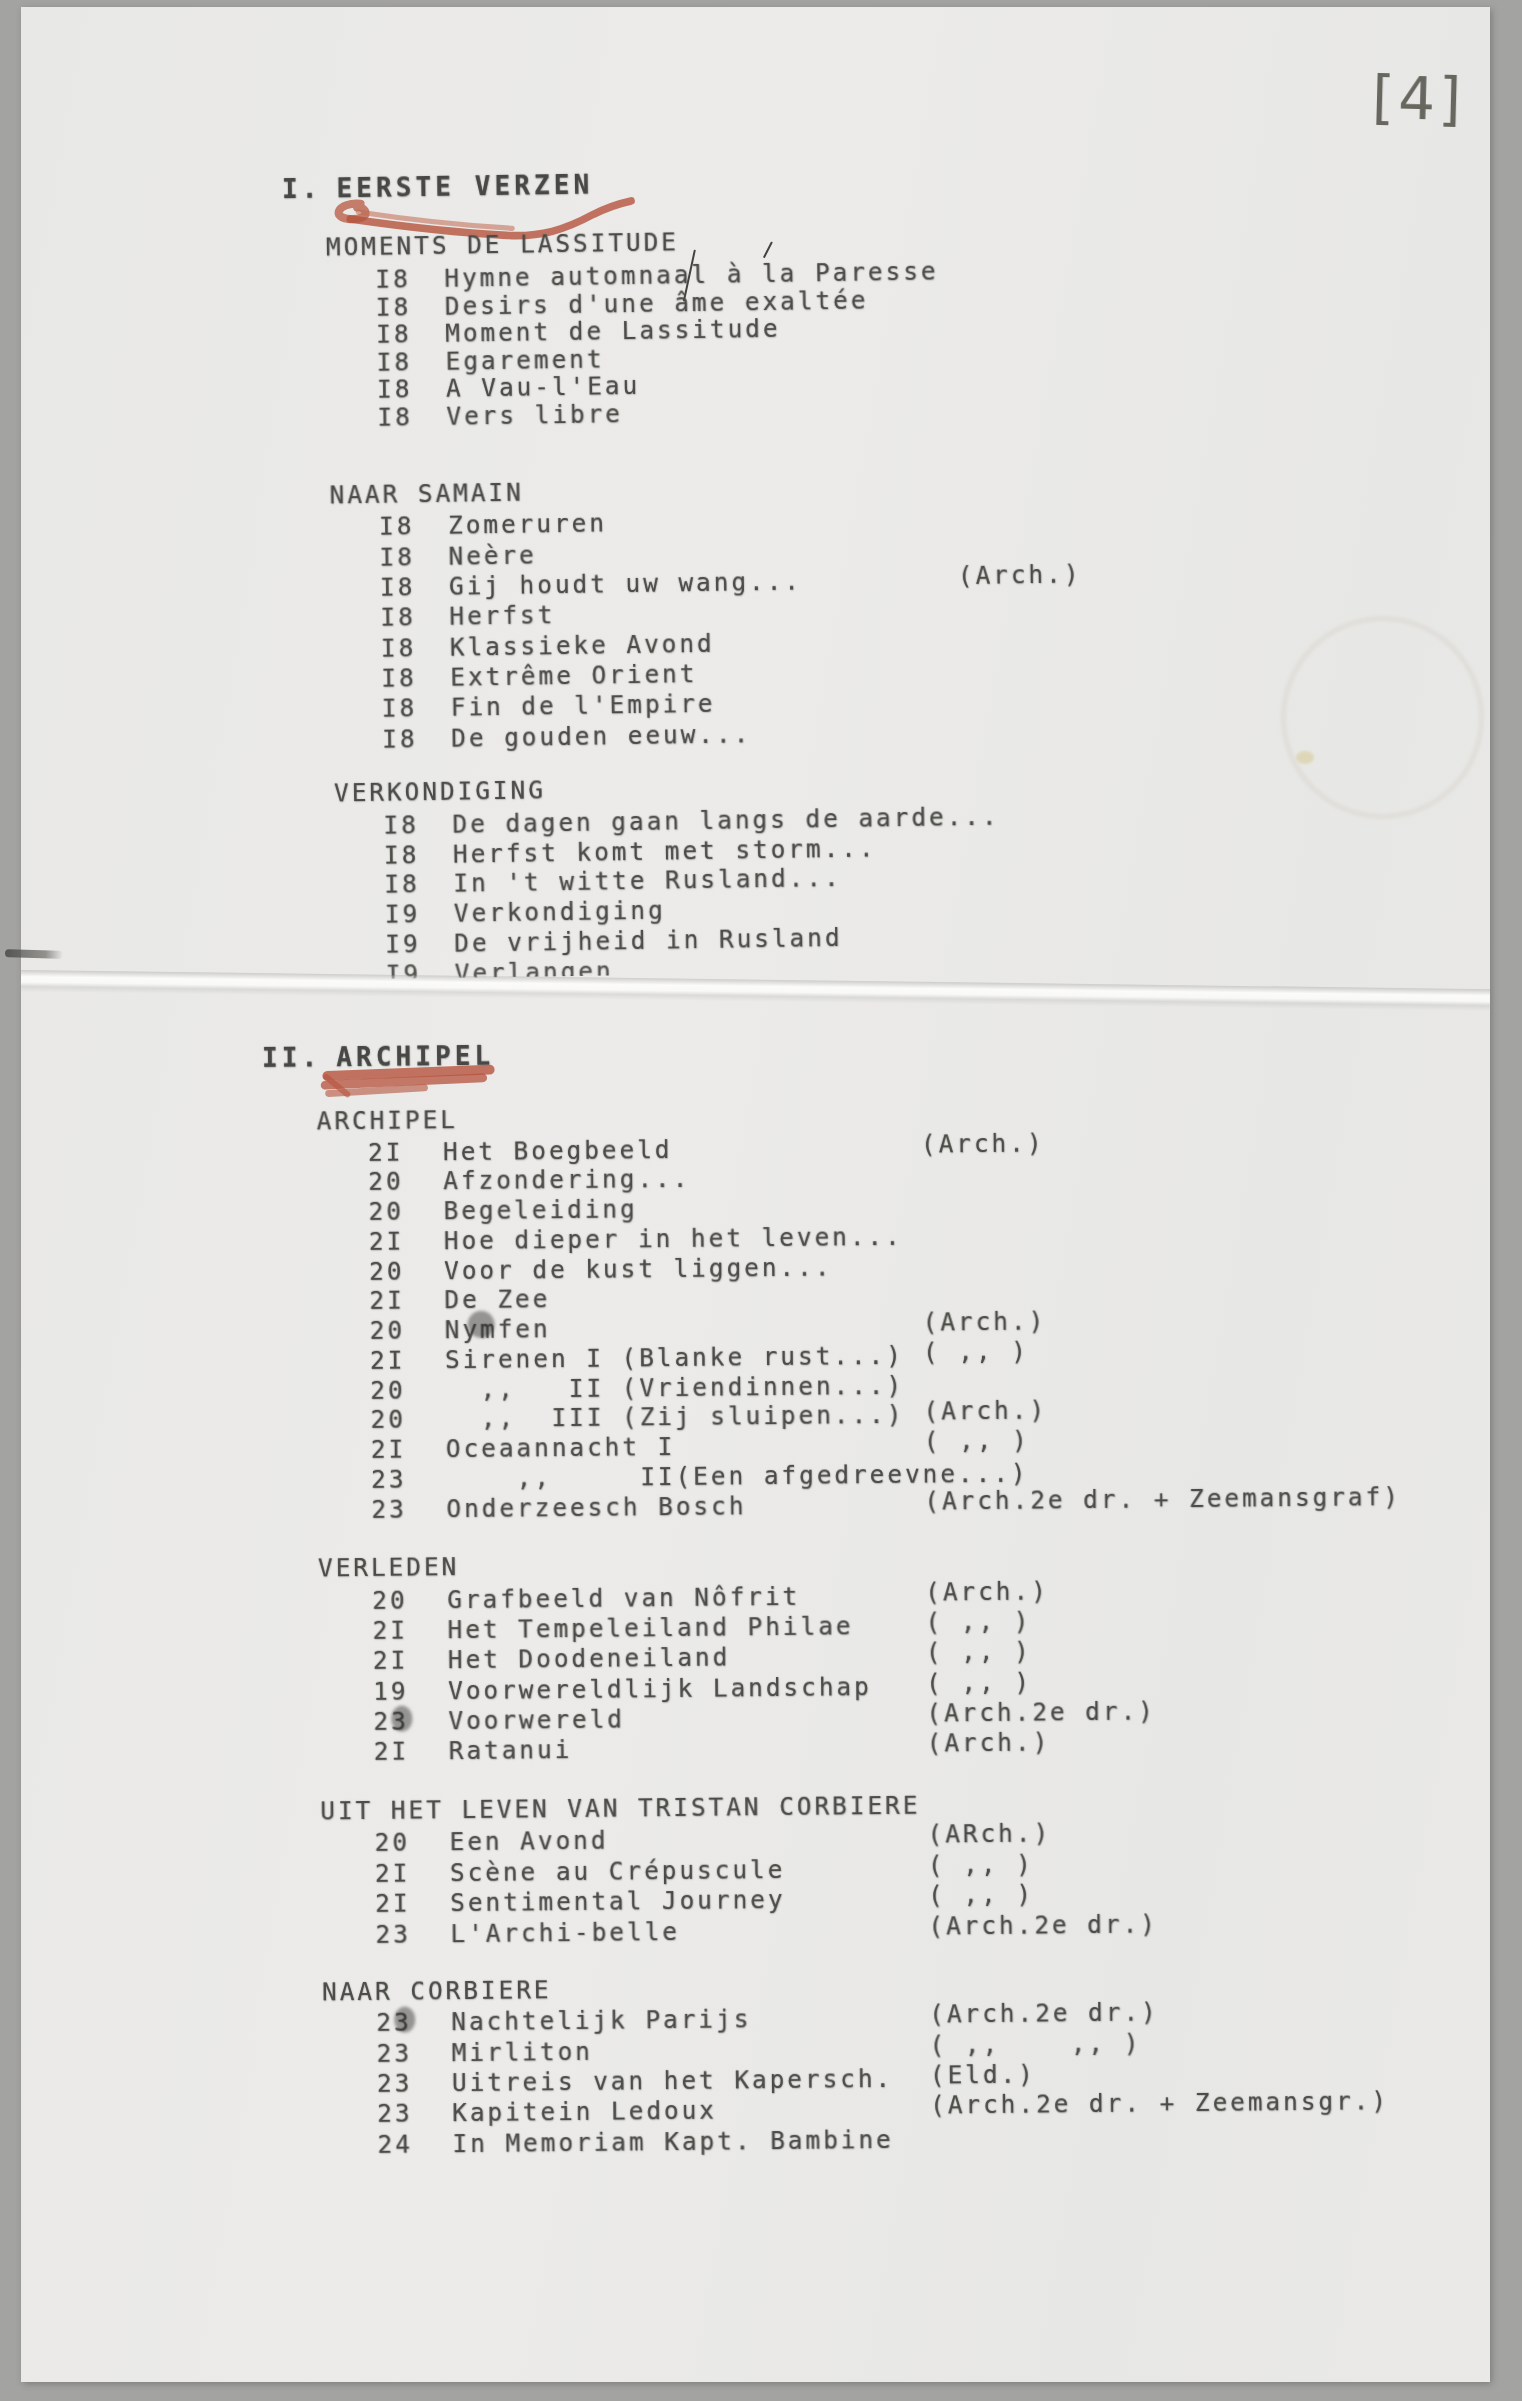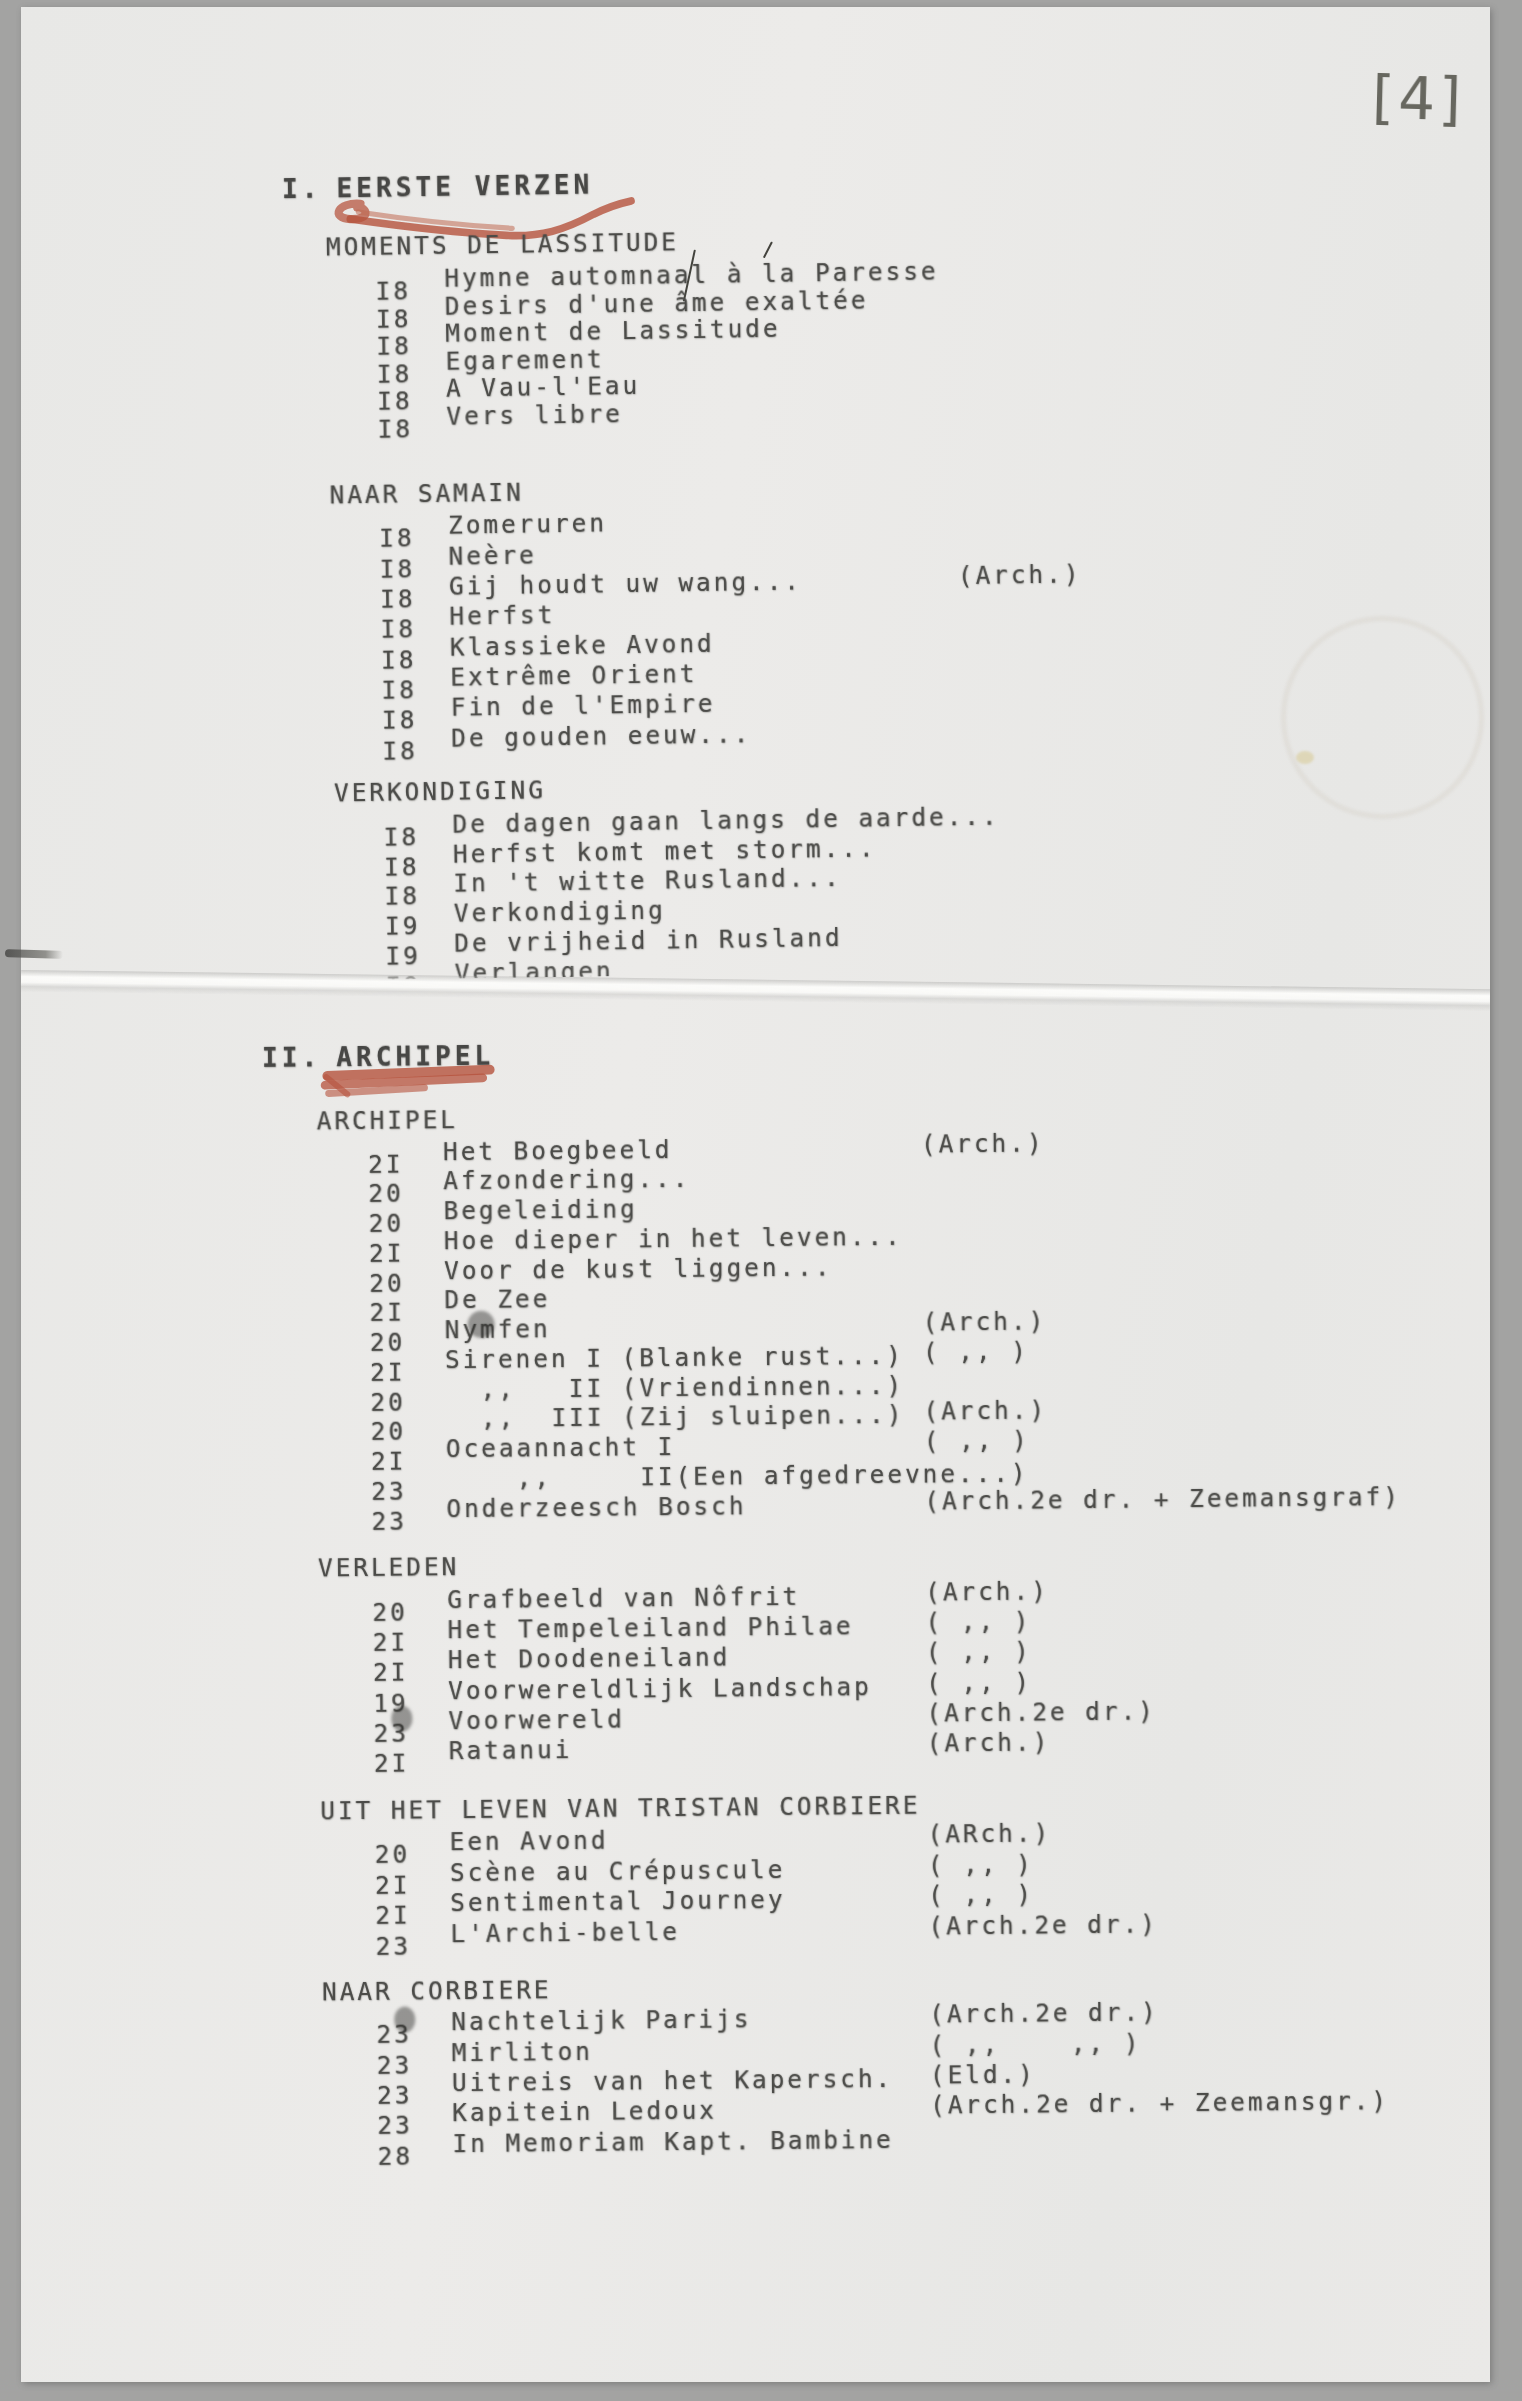--- a/index.html
+++ b/index.html
@@ -8,21 +8,21 @@
     background:linear-gradient(100deg,#e8e8e6 0%,#ecebe9 42%,#e7e7e5 78%,#eae9e7 100%);
     box-shadow:1.8px 2.3px 7px rgba(70,70,70,.45), inset 0 0 0.6px rgba(255,255,255,.7);}
   .block{position:absolute;left:0;top:0;width:1523px;height:2401px;}
   #top-block{transform:rotate(-0.85deg);transform-origin:362px 525px;}
   #bot-block{transform:rotate(-0.55deg);transform-origin:362px 1575px;}
   .ink{color:#4b4b48;text-shadow:0 0 1.2px rgba(72,72,70,.55),0.6px 0.6px 1.2px rgba(90,90,88,.25);
     filter:blur(0.3px);}
   .row{position:absolute;font-size:24.5px;letter-spacing:2.9px;height:30px;}
   .rt{left:379px;width:1144px;}
   .rb{left:372px;width:1152px;}
-  .row .num{position:absolute;left:0;top:12px;text-align:center;}
+  .row .num{position:absolute;left:0;top:0;text-align:center;}
   .rt .title{position:absolute;left:69px;top:0;white-space:pre;}
   .rt .note{position:absolute;left:578px;top:-3.5px;white-space:pre;}
   .rb .title{position:absolute;left:75px;top:0;white-space:pre;}
   .rb .note{position:absolute;left:553px;top:-3.5px;white-space:pre;}
   .sub{position:absolute;font-size:24.5px;letter-spacing:2.9px;white-space:pre;}
   .main-h{position:absolute;font-size:26px;letter-spacing:4.1px;font-weight:bold;color:#474745;}
   .main-h .h-num{display:inline-block;}
   .main-h .h-title{display:inline-block;margin-left:15px;}
   .clipped{clip-path:inset(0 0 36% 0);opacity:.95;}
   .crease{position:absolute;left:21px;top:970px;width:1469px;height:22px;
@@ -311,19 +311,19 @@
       <span class="num">23</span>
       <span class="title">Uitreis van het Kapersch.</span>
       <span class="note">(Eld.)</span>
     </div>
   <div class="row rb ink" style="top:2099px;">
       <span class="num">23</span>
       <span class="title">Kapitein Ledoux</span>
       <span class="note">(Arch.2e dr. + Zeemansgr.)</span>
     </div>
   <div class="row rb ink" style="top:2130px;">
-      <span class="num">28</span>
+      <span class="num">24</span>
       <span class="title">In Memoriam Kapt. Bambine</span>
     </div>
 
   <div class="blob" style="left:390px;top:2007px;width:21px;height:26px;"></div>
 </div>
 
 
 </body></html>

